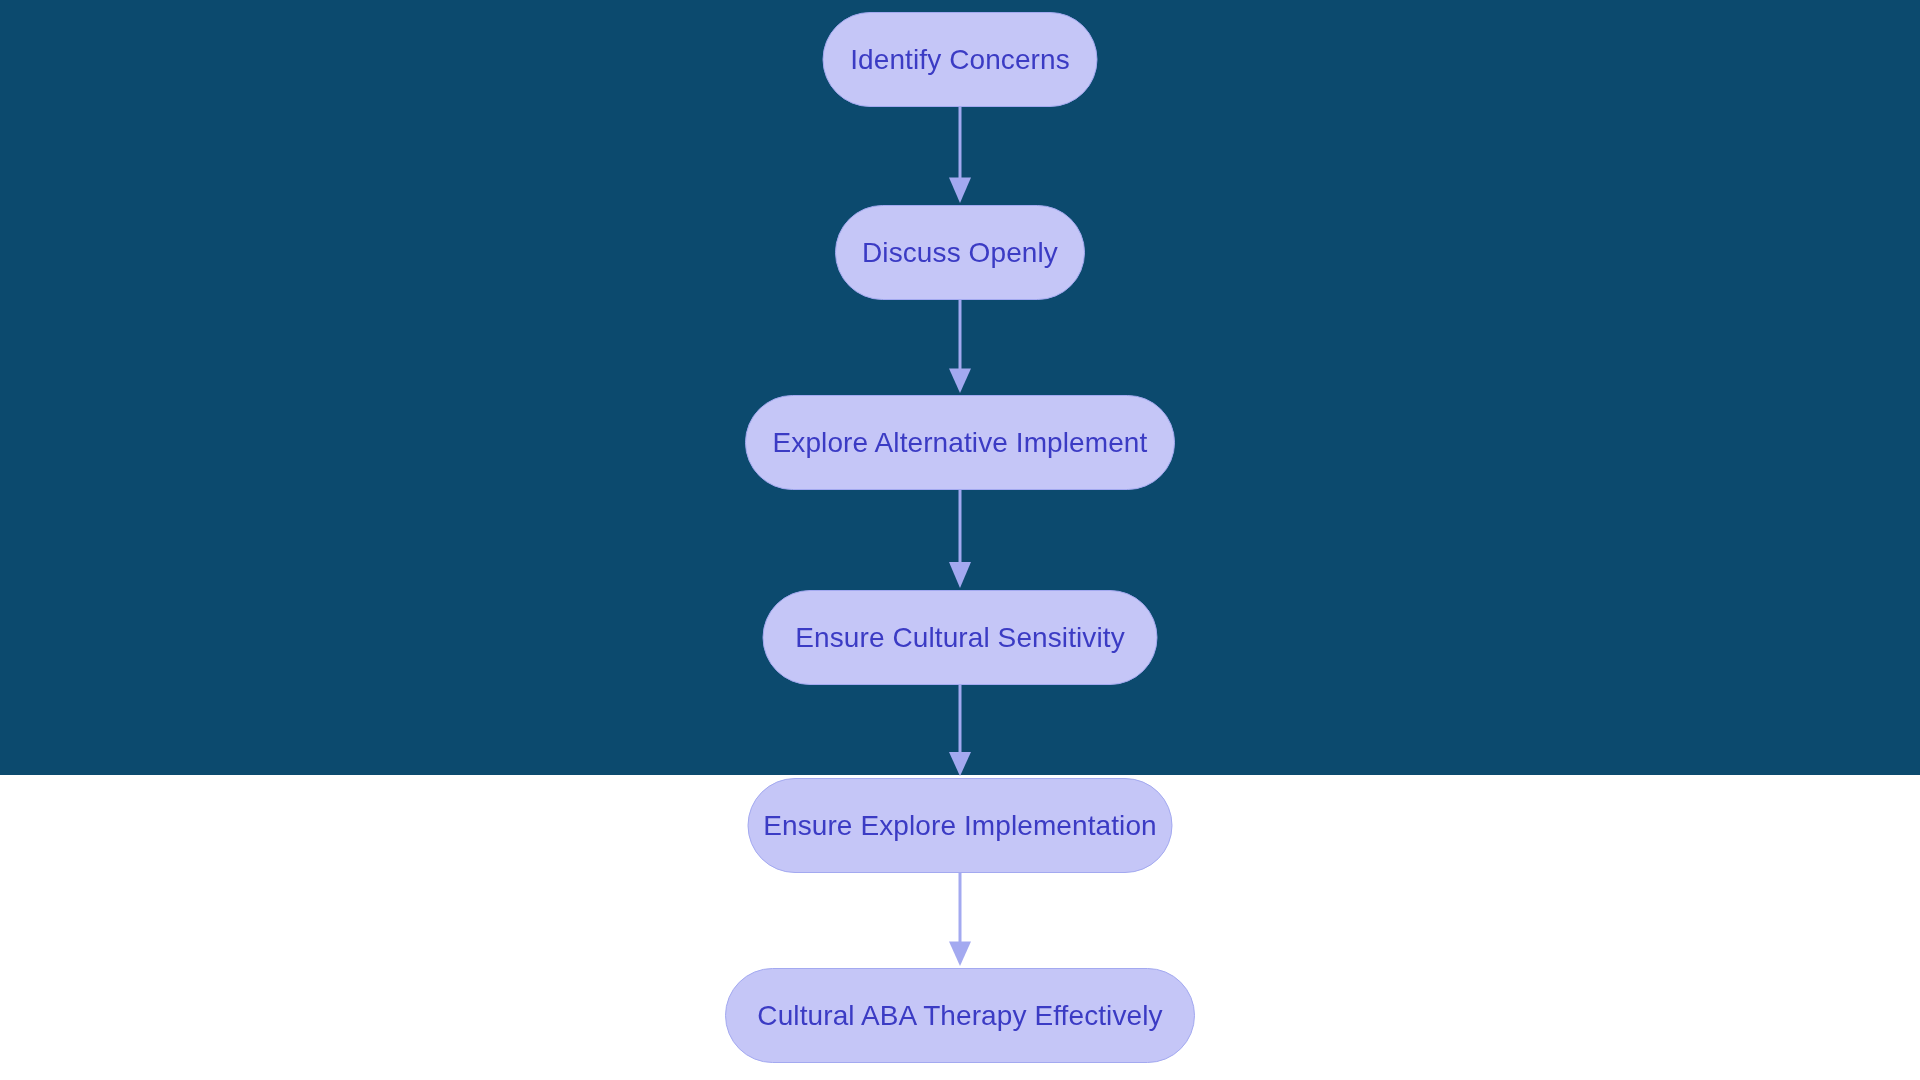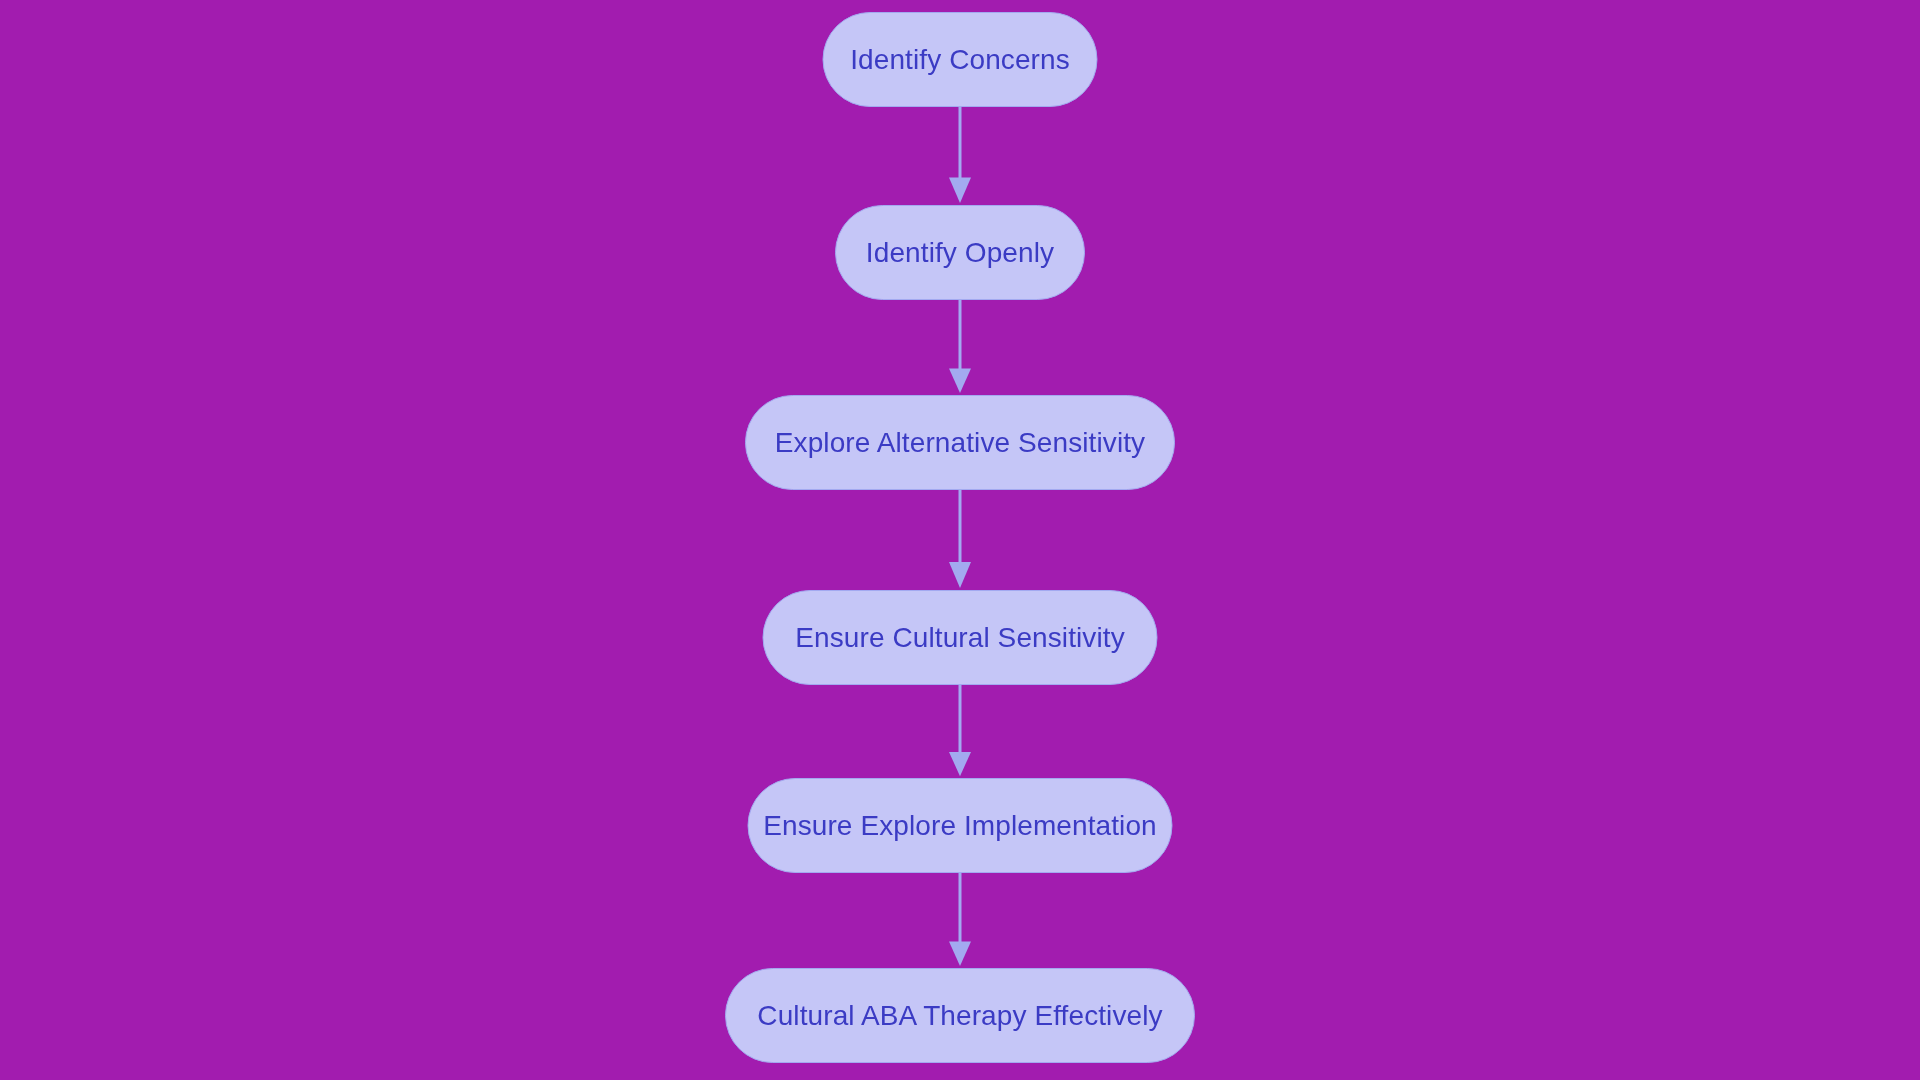--- a/index.html
+++ b/index.html
@@ -9,22 +9,22 @@
   }
   body {
     width: 1920px;
     height: 1080px;
     overflow: hidden;
     font-family: "Liberation Sans", sans-serif;
   }
   #flowchart-canvas {
     position: relative;
     width: 1920px;
-    height: 1080px;
-    background: #a21caf;
+    height: 775px;
+    background: #0c4a6e;
   }
   .flow-column {
     position: absolute;
     left: 0;
     top: 0;
     width: 1920px;
     height: 1080px;
   }
   .flow-node {
     position: absolute;
@@ -95,32 +95,32 @@
     </div>
 
     <div class="flow-arrow arrow-0">
       <svg viewBox="0 0 34 100" preserveAspectRatio="none" aria-hidden="true">
         <line x1="17" y1="0" x2="17" y2="78" stroke="#a3a9f0" stroke-width="3"></line>
         <polygon points="17,98 6,72 28,72" fill="#a3a9f0"></polygon>
       </svg>
     </div>
 
     <div class="flow-node node-1 w-1">
-      <span class="flow-node-label">Identify Openly</span>
+      <span class="flow-node-label">Discuss Openly</span>
     </div>
 
     <div class="flow-arrow arrow-1">
       <svg viewBox="0 0 34 100" preserveAspectRatio="none" aria-hidden="true">
         <line x1="17" y1="0" x2="17" y2="78" stroke="#a3a9f0" stroke-width="3"></line>
         <polygon points="17,98 6,72 28,72" fill="#a3a9f0"></polygon>
       </svg>
     </div>
 
     <div class="flow-node node-2 w-2">
-      <span class="flow-node-label">Explore Alternative Sensitivity</span>
+      <span class="flow-node-label">Explore Alternative Implement</span>
     </div>
 
     <div class="flow-arrow arrow-2">
       <svg viewBox="0 0 34 100" preserveAspectRatio="none" aria-hidden="true">
         <line x1="17" y1="0" x2="17" y2="78" stroke="#a3a9f0" stroke-width="3"></line>
         <polygon points="17,98 6,72 28,72" fill="#a3a9f0"></polygon>
       </svg>
     </div>
 
     <div class="flow-node node-3 w-3">

